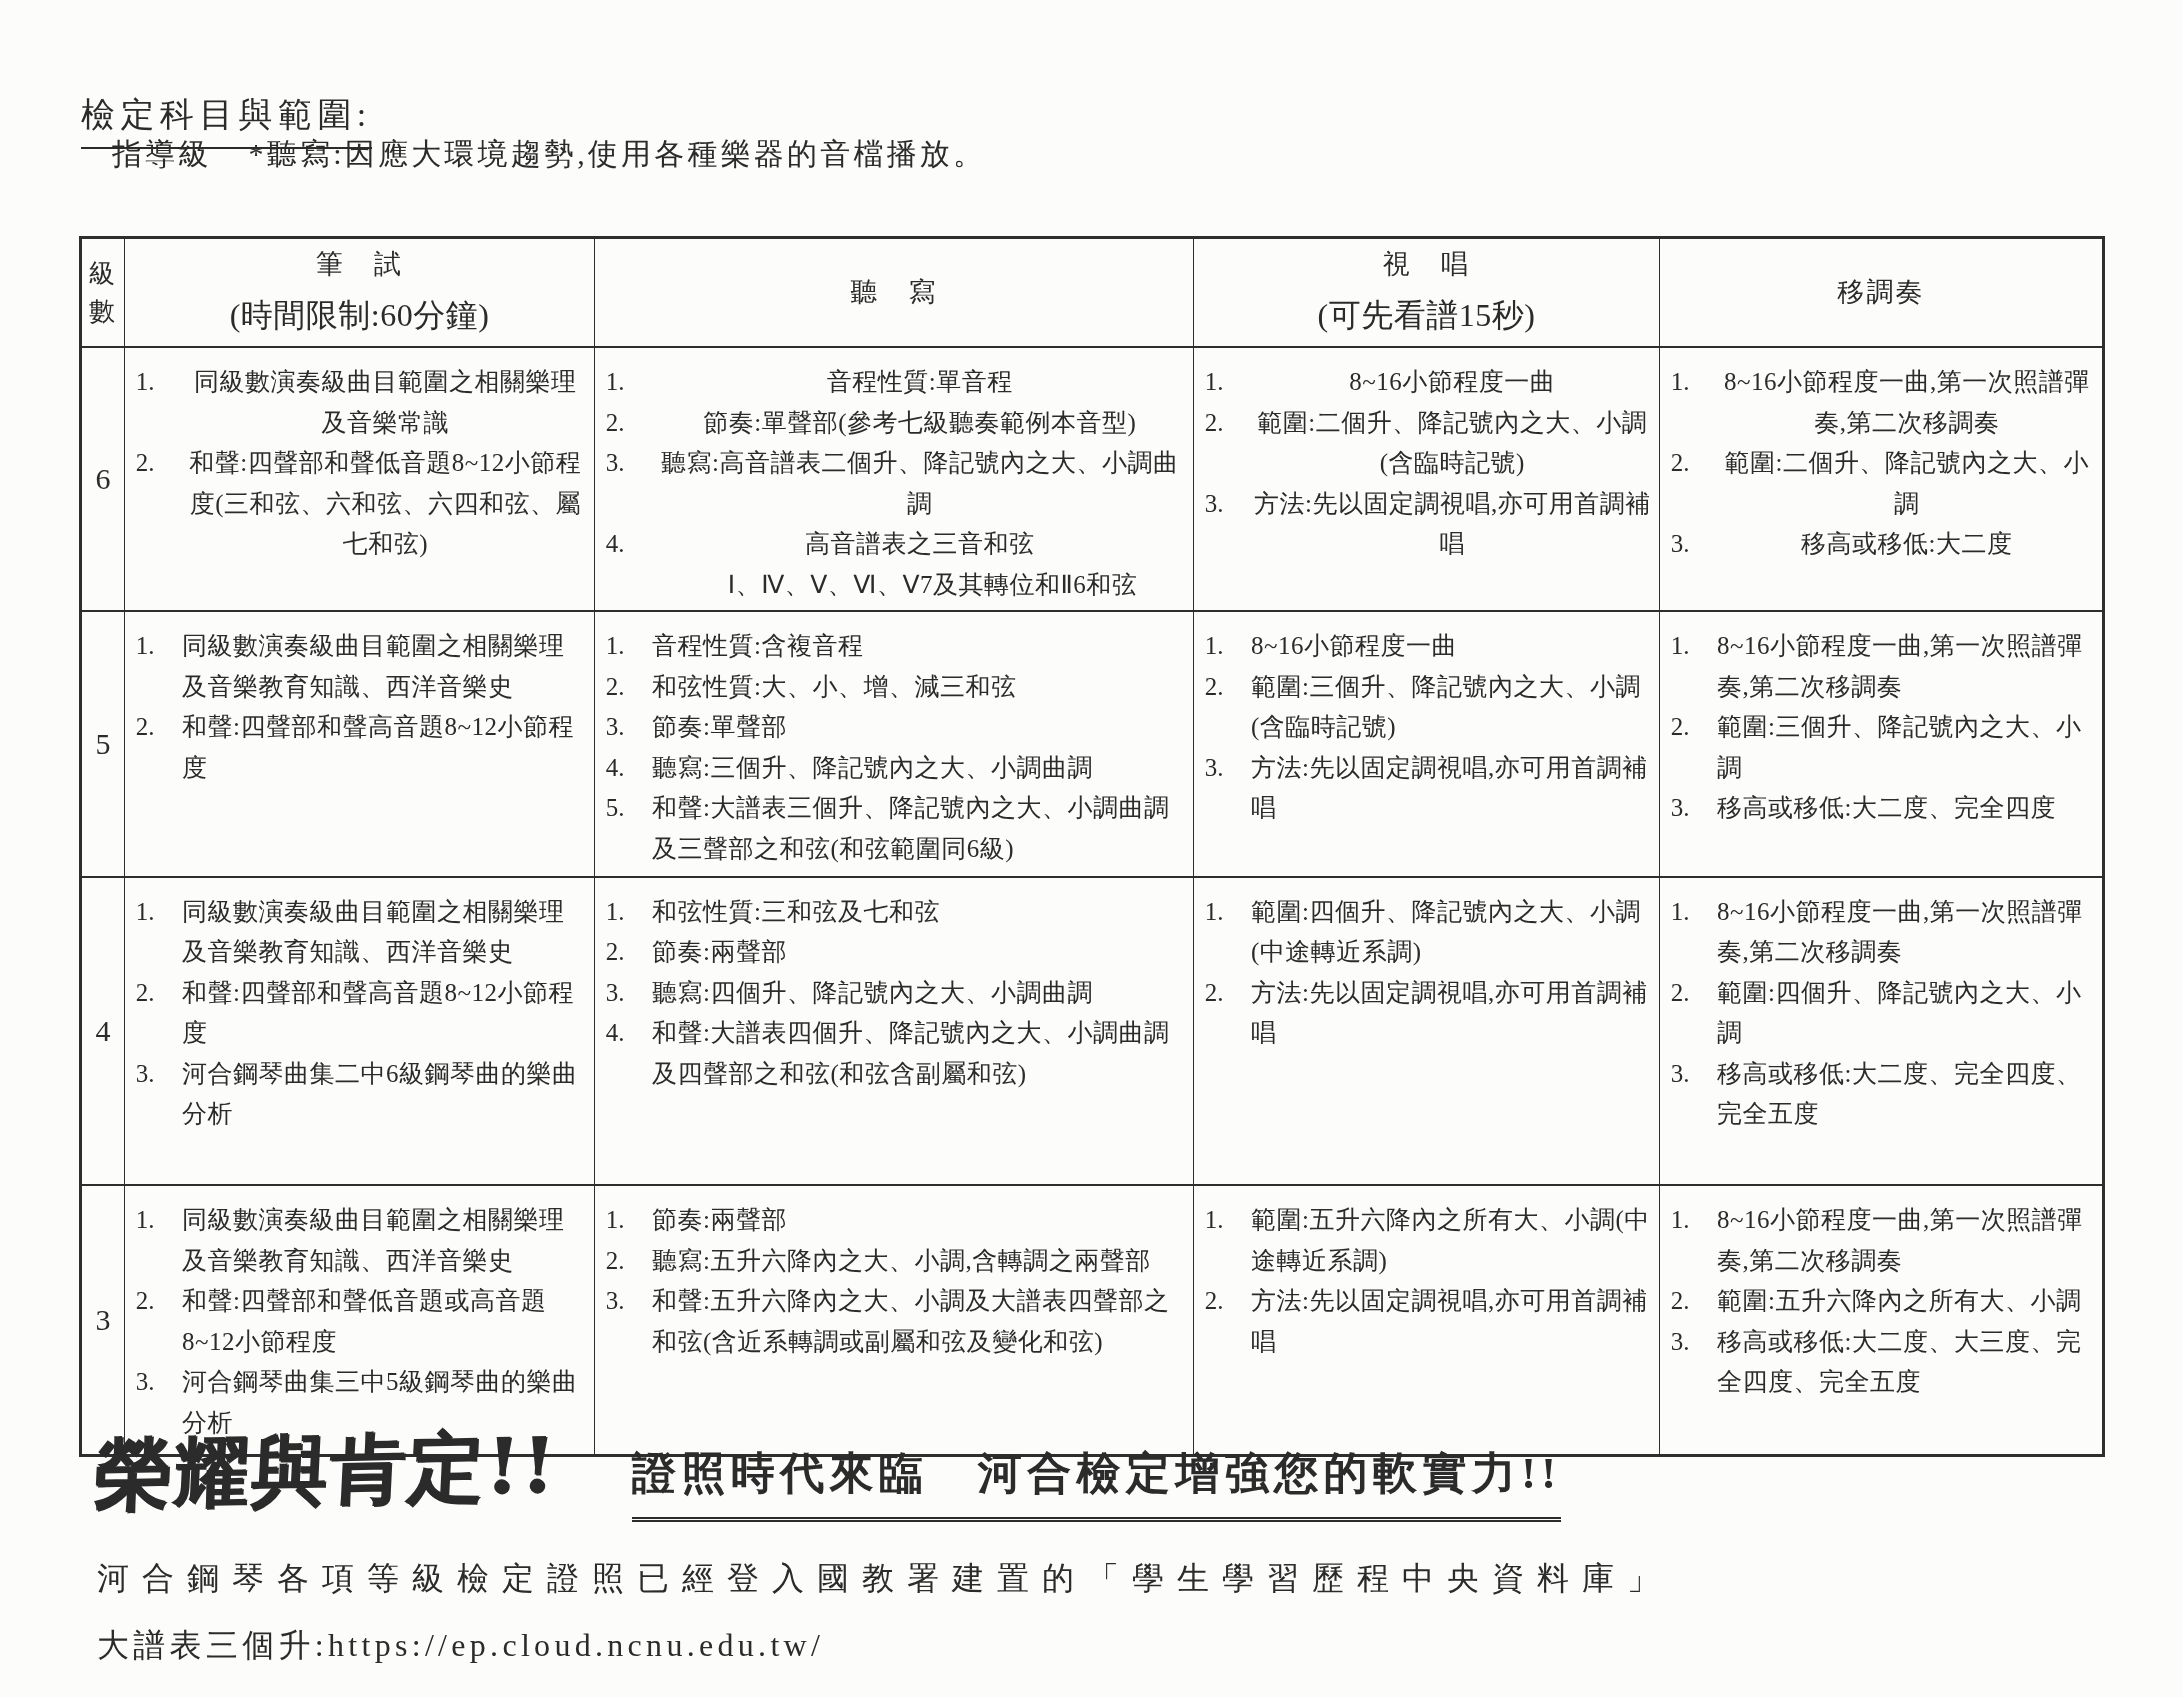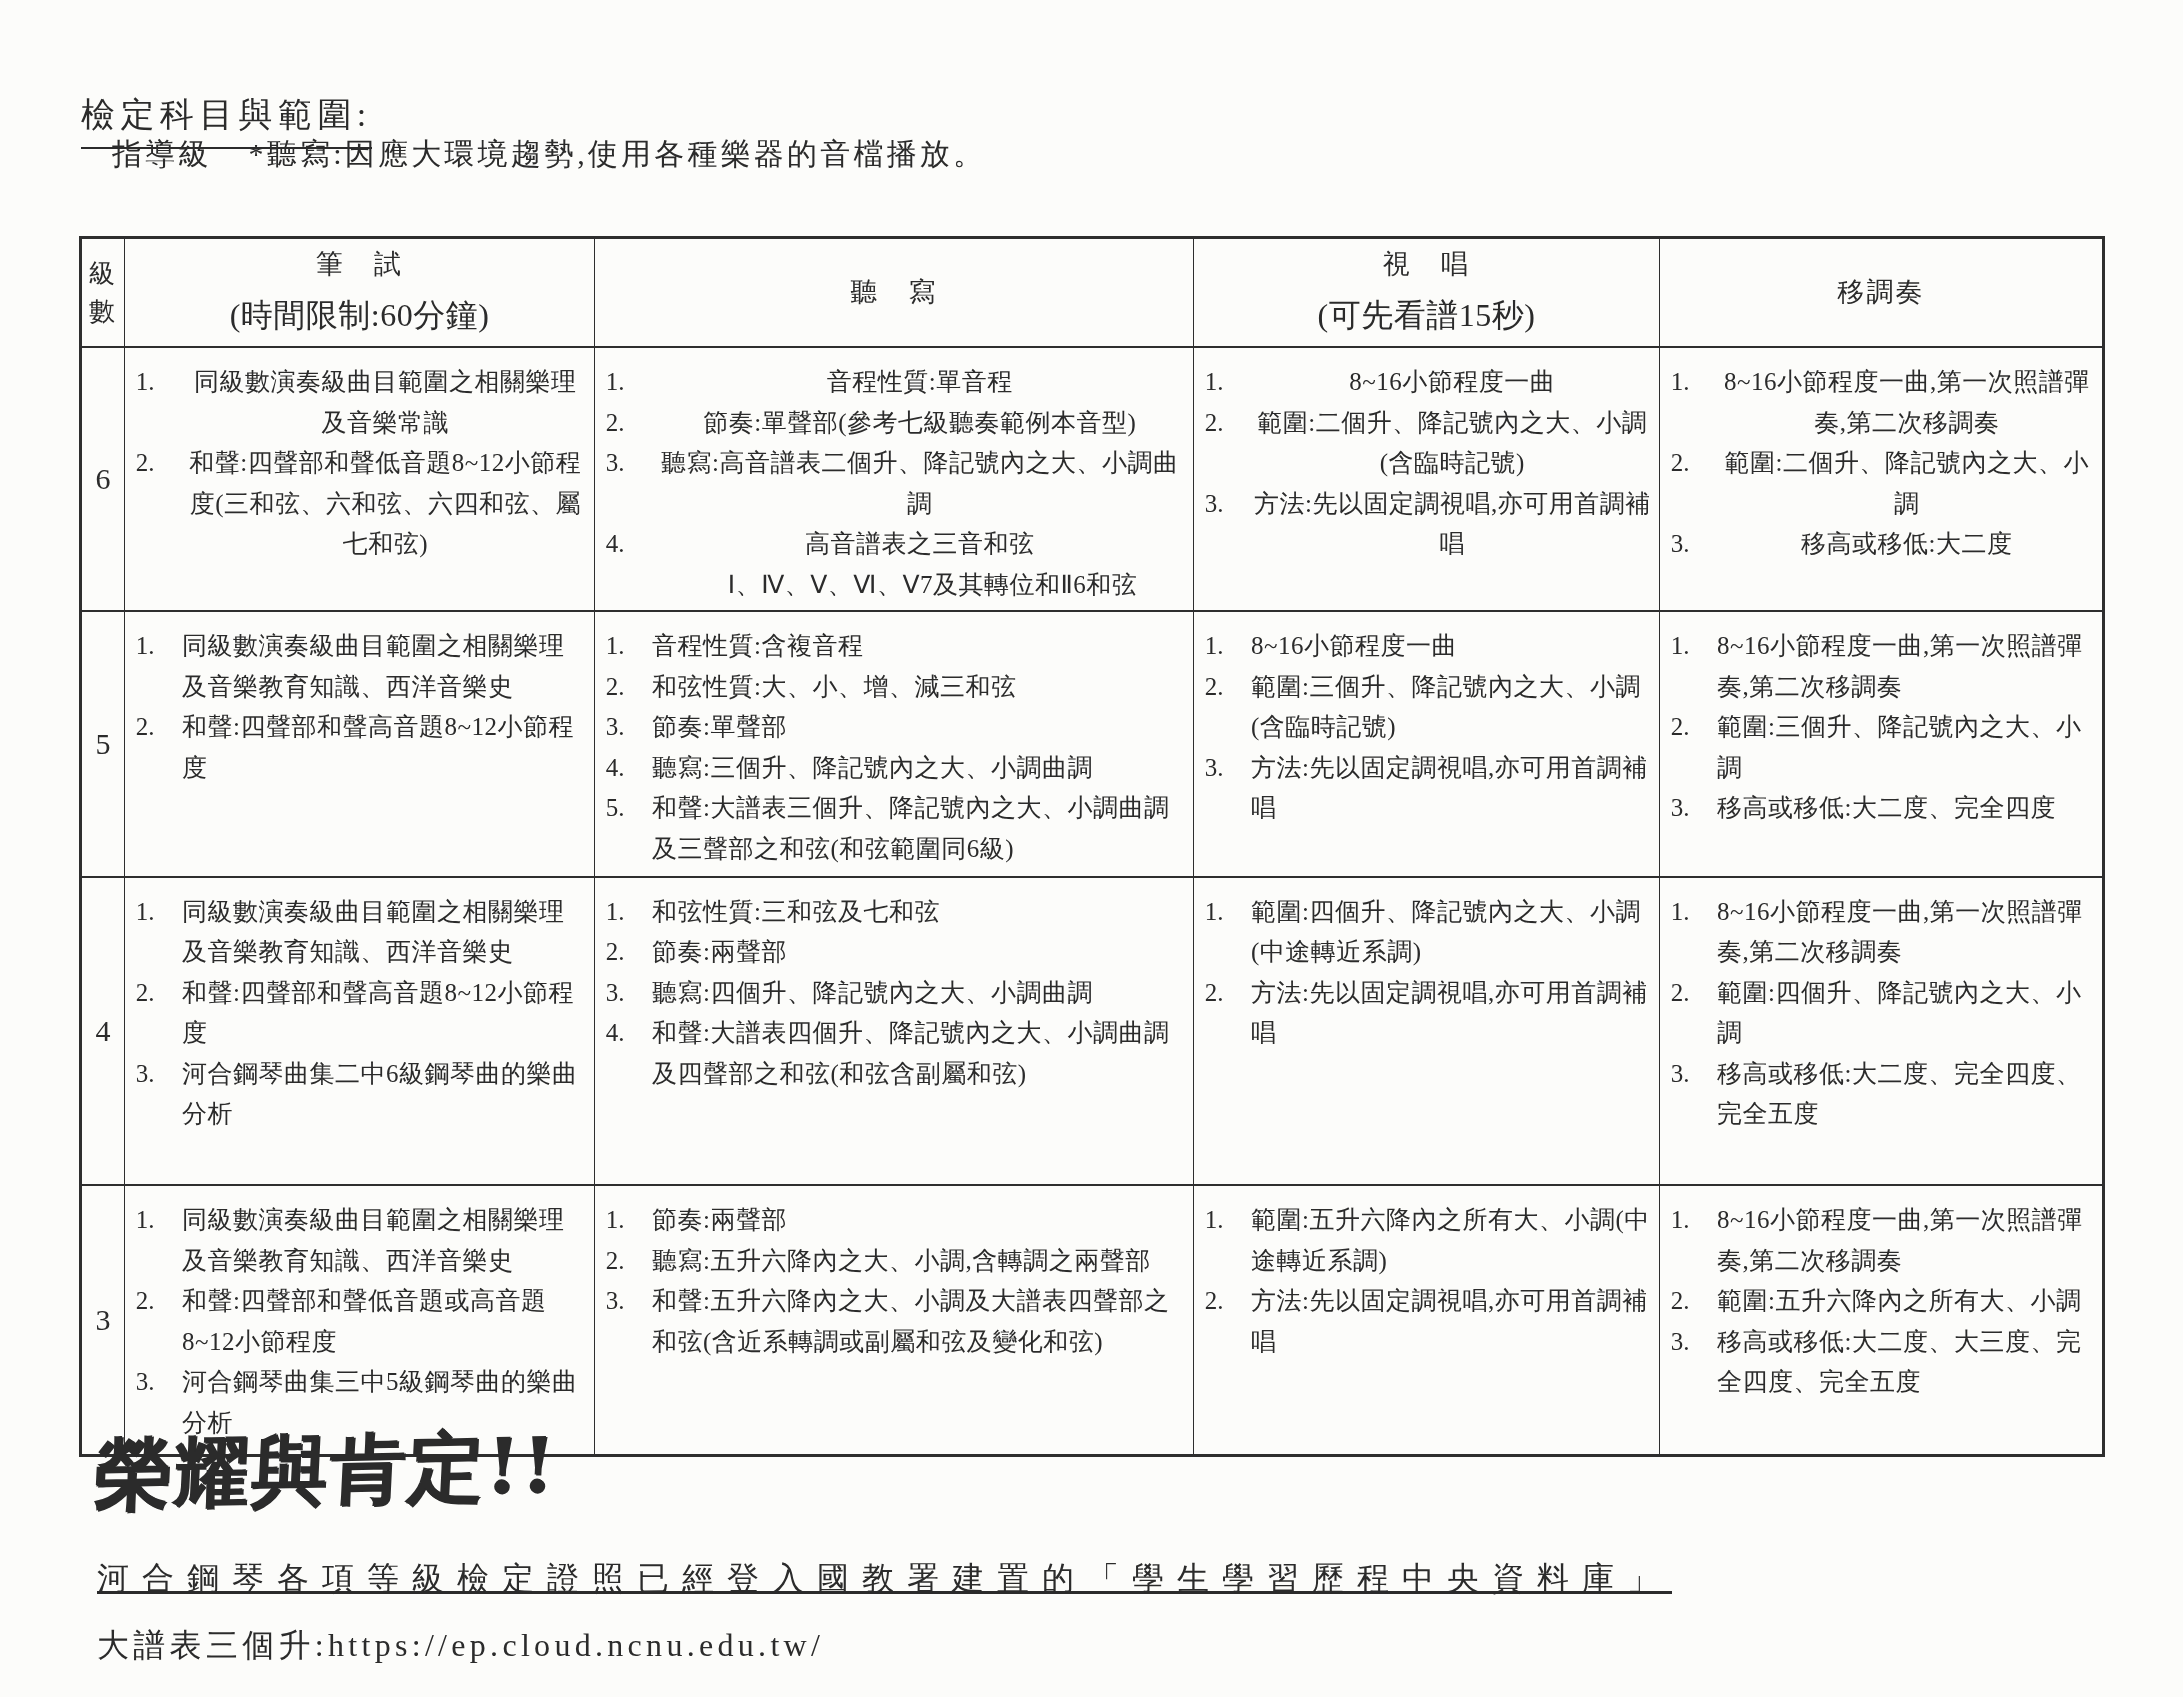--- a/index.html
+++ b/index.html
@@ -87,21 +87,21 @@
   .main-slogan {
     position:absolute; left:632px; top:1444px;
     font-size:44px; font-weight:bold;
     letter-spacing:5.4px;
     border-bottom:5.9px double #2b2b2b;
     padding-bottom:14px;
     white-space:nowrap;
   }
   .footer-note-1 {
     position:absolute; left:97px; top:1557px;
-    font-size:32px; letter-spacing:13px; white-space:nowrap;text-decoration:underline;
+    font-size:32px; letter-spacing:13px; white-space:nowrap;
   }
   .footer-note-2 {
     position:absolute; left:97px; top:1624px;
     font-size:32px; letter-spacing:4.3px; white-space:nowrap;
   }
 </style>
 </head>
 <body>
 
 <div class="page">
@@ -253,19 +253,20 @@
               <li>8~16小節程度一曲,第一次照譜彈奏,第二次移調奏</li>
               <li>範圍:五升六降內之所有大、小調</li>
               <li>移高或移低:大二度、大三度、完全四度、完全五度</li>
             </ol>
           </td>
         </tr>
       </tbody>
   </table>
 
   <div class="brush-slogan">榮耀與肯定!!</div>
+  <div class="main-slogan">證照時代來臨　河合檢定增強您的軟實力!!</div>
   <div class="footer-note-1">河合鋼琴各項等級檢定證照已經登入國教署建置的「學生學習歷程中央資料庫」</div>
   <div class="footer-note-2">
     <span>大譜表三個升:</span><span>https://ep.cloud.ncnu.edu.tw/</span>
   </div>
 
 </div>
 
 
 </body></html>

